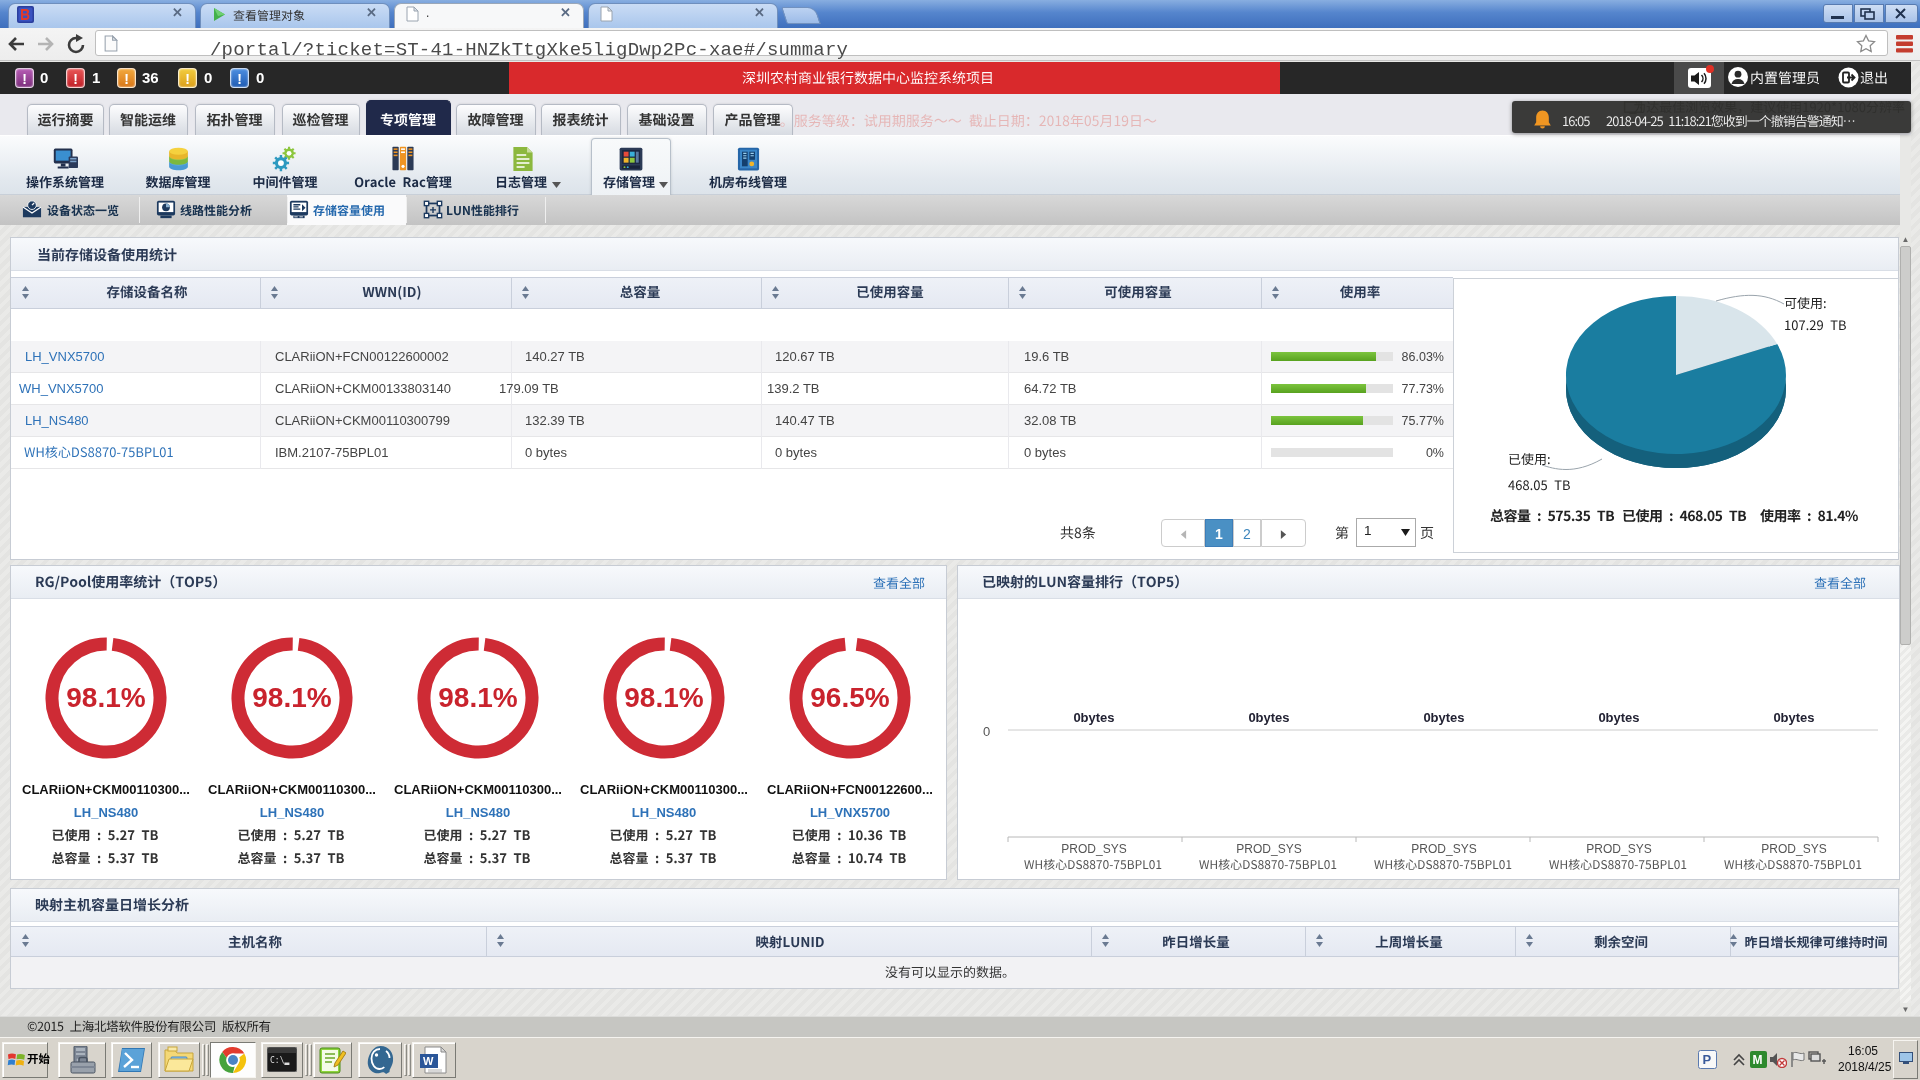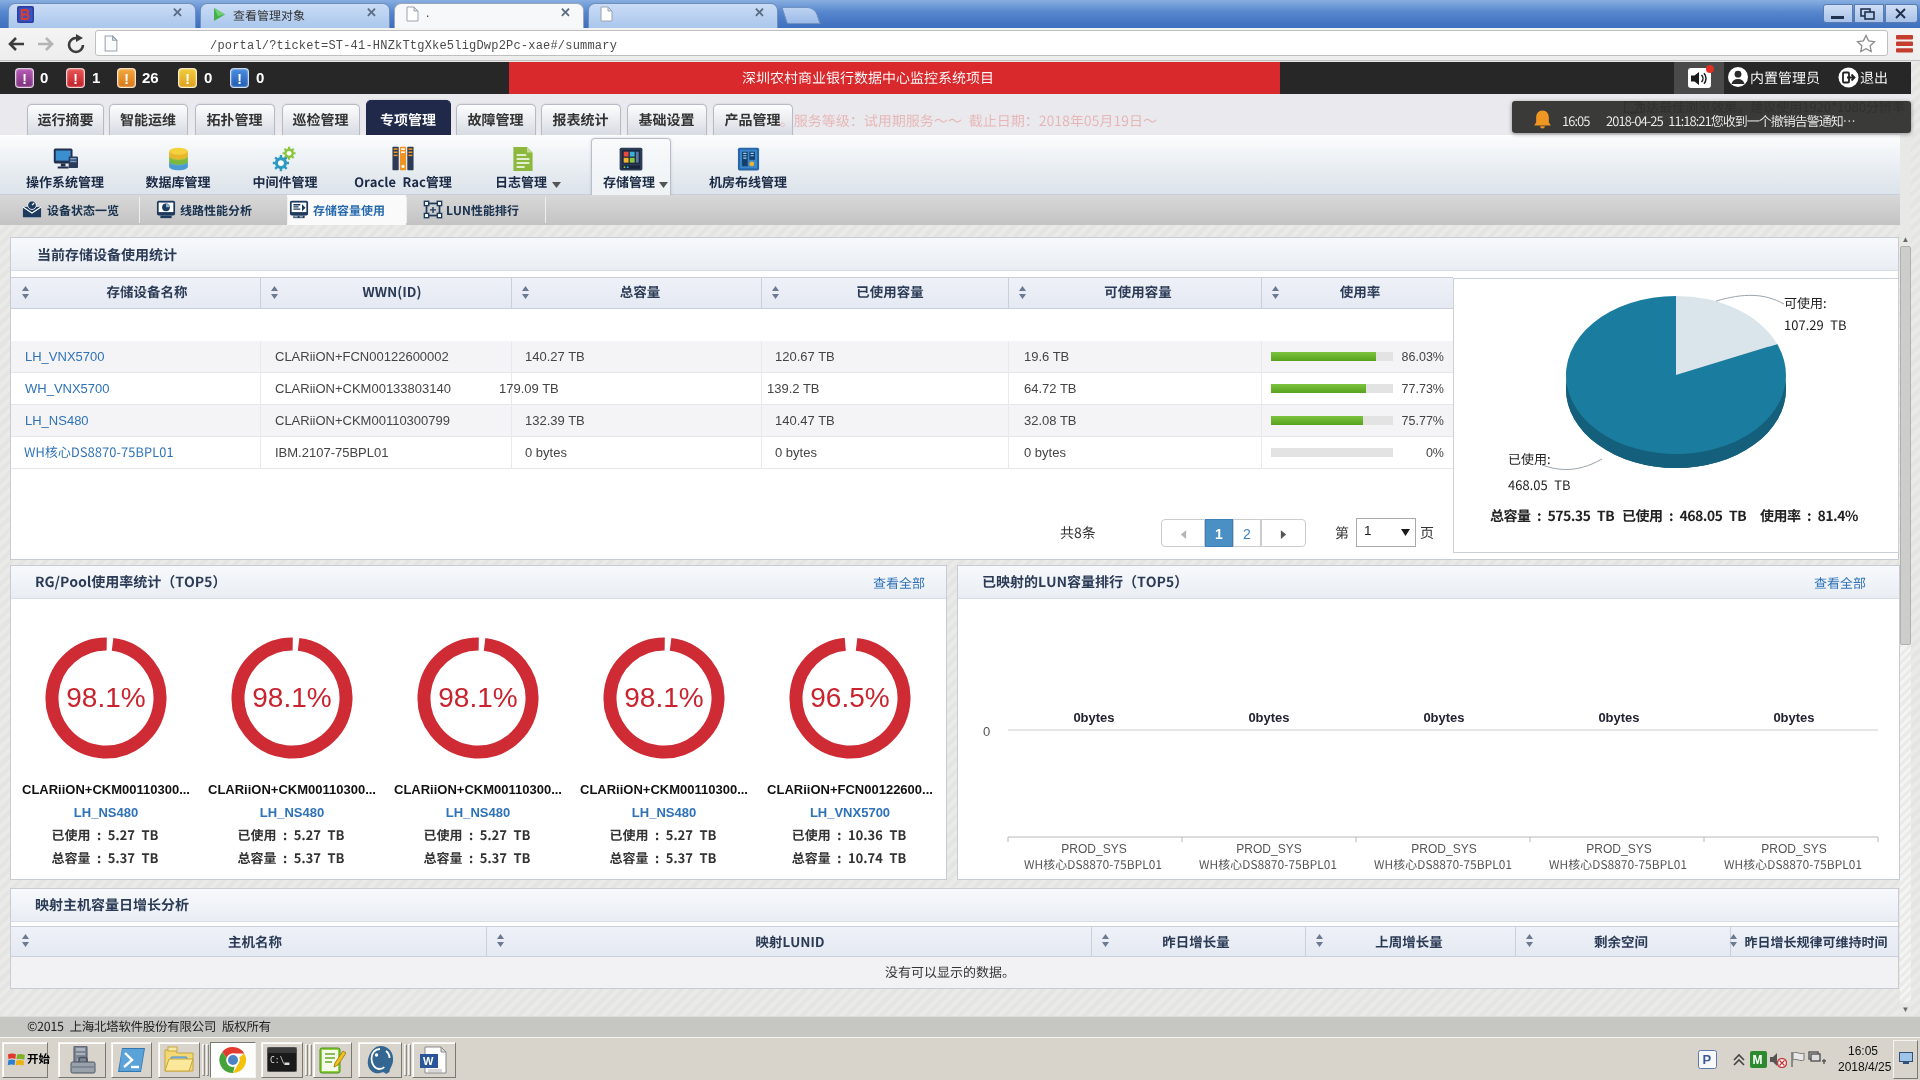--- a/index.html
+++ b/index.html
@@ -8,21 +8,21 @@
 
 #titlebar { left:0; top:0; width:1920px; height:28px;
   background:linear-gradient(#88aee0,#5585cd 45%,#3e6fbd); }
 .tab { top:3px; height:25px; border:1px solid #6f8fbd; border-bottom:none;
   border-radius:7px 7px 0 0; background:linear-gradient(#cadcf5,#a9c6ec); }
 .tab.active { background:#f7f8f9; border-color:#9aa7b8; }
 .tabtitle { font-size:12px; color:#333; top:6px; white-space:nowrap; overflow:hidden; }
 .tabx { width:10px; height:10px; top:8px; color:#5a6b84; font-size:13px; line-height:10px; font-weight:bold; }
 #toolbar { left:0; top:28px; width:1920px; height:33px; background:linear-gradient(#f4f4f4,#ededed); border-bottom:1px solid #c2c2c2; }
 #urlbox { left:95px; top:2px; width:1793px; height:26px; background:#fff; border:1px solid #bfbfbf; border-radius:3px; }
-#urltext { left:114px; top:8px; font-family:"Liberation Mono",monospace; font-size:12px; letter-spacing:0.2px; color:#4a4a4a; white-space:pre; }
+#urltext { left:114px; top:8px; font-family:"Liberation Mono",monospace; font-size:19px; letter-spacing:0.2px; color:#4a4a4a; white-space:pre; }
 #winbtns { right:0; top:4px; }
 
 
 #banner { left:0; top:62px; width:1920px; height:32px; background:#272727; }
 #banner-red { left:509px; top:0; width:771px; height:32px; background:#d9292c; }
 .badge { top:6px; width:19px; height:20px; border-radius:4px; border:1px solid rgba(255,255,255,.75); color:#fff; text-align:center; font-weight:bold; font-size:14px; line-height:20px; box-shadow:inset 0 0 2px rgba(255,255,255,.8); }
 .badgecount { top:6px; color:#fff; font-weight:bold; font-size:15px; line-height:20px; }
 #spkzone { left:1674px; top:0; width:50px; height:32px; background:#4a4a4a; }
 
 
@@ -57,21 +57,21 @@
 .barfill { height:9px; background:linear-gradient(#7cc43e,#58a21f); }
 .pct { font-size:12.5px; color:#444; }
 
 
 .pgbtn { top:1px; height:28px; background:#fff; border:1px solid #ccc; text-align:center; }
 .pgnum { top:1px; width:28px; height:28px; border:1px solid #ccc; background:#fff; text-align:center; font-size:14px; line-height:28px; }
 
 
 .dname { font-weight:bold; font-size:13px; color:#111; text-align:center; white-space:nowrap; }
 .dlink { font-weight:bold; font-size:13px; color:#2e72b8; text-align:center; }
-.dpct { font-weight:normal; font-size:28px; color:#c9232d; text-align:center; }
+.dpct { font-weight:bold; font-size:28px; color:#c9232d; text-align:center; }
 
 
 #footer { left:0; top:1016px; width:1920px; height:21px; background:#c6c6c2; border-top:1px solid #dcdcda; }
 #taskbar { left:0; top:1037px; width:1920px; height:43px; background:#d8d4cc; border-top:1px solid #f5f3ef; }
 .tbtn { top:4px; height:36px; background:#d8d4cc; border:1px solid; border-color:#f6f4f0 #7a7a74 #7a7a74 #f6f4f0; box-shadow:inset 1px 1px 0 #fff; }
 .tbtn.pressed { background:#fdfdfd; border-color:#7a7a74 #f6f4f0 #f6f4f0 #7a7a74; box-shadow:none; }
 .grip { top:6px; width:3px; height:32px; border:1px solid; border-color:#f6f4f0 #8a8a84 #8a8a84 #f6f4f0; }
 
 
 #sbar { left:1900px; top:233px; width:11px; height:783px; background:repeating-linear-gradient(135deg,#f4f4f2 0 3px,#eaeae8 3px 6px); }
@@ -146,21 +146,21 @@
       </svg>
 </div>
 
 <div class="abs" id="banner">
   <div class="abs" id="banner-red"></div>
   <div class="abs badge" style="left:15px;background:linear-gradient(#b65cb4,#7c2f7c)">!</div>
   <div class="abs badgecount" style="left:40px;">0</div>
   <div class="abs badge" style="left:66px;background:linear-gradient(#e85656,#c01f27)">!</div>
   <div class="abs badgecount" style="left:92px;">1</div>
   <div class="abs badge" style="left:117px;background:linear-gradient(#f2a93e,#d97718)">!</div>
-  <div class="abs badgecount" style="left:142px;">26</div>
+  <div class="abs badgecount" style="left:142px;">36</div>
   <div class="abs badge" style="left:178px;background:linear-gradient(#f2cc3e,#dda01a)">!</div>
   <div class="abs badgecount" style="left:204px;">0</div>
   <div class="abs badge" style="left:230px;background:linear-gradient(#4d8ee0,#1f5cb4)">!</div>
   <div class="abs badgecount" style="left:256px;">0</div>
   <div class="abs" id="spkzone"></div>
   <div class="abs" style="left:1688px;top:6px;width:23px;height:20px;background:#fff;border-radius:3px"></div>
   <svg class="abs" style="left:1691px;top:10px" width="17" height="13" viewBox="0 0 17 13">
         <path d="M0 3.5h3.5L8 0v13L3.5 9.5H0z" fill="#1a1a1a"></path>
         <path d="M10.5 3a5 5 0 0 1 0 7M13 1.2a8 8 0 0 1 0 10.6" stroke="#1a1a1a" stroke-width="1.5" fill="none"></path>
       </svg>
@@ -350,21 +350,21 @@
           <div class="abs bar" style="left:1260px;top:11px;width:122px"></div>
           <div class="abs barfill" style="left:1260px;top:11px;width:105px"></div>
           <div class="abs pct" style="left:1353px;top:9px;width:80px;text-align:right">86.03%</div>
         </div>
         <div class="abs trow" style="left:0;top:64px;width:1442px;height:32px;background:#fff">
           <div class="abs" style="left:249px;top:0;width:1px;height:32px;background:#e9e9ed"></div>
           <div class="abs" style="left:500px;top:0;width:1px;height:32px;background:#e9e9ed"></div>
           <div class="abs" style="left:750px;top:0;width:1px;height:32px;background:#e9e9ed"></div>
           <div class="abs" style="left:997px;top:0;width:1px;height:32px;background:#e9e9ed"></div>
           <div class="abs" style="left:1250px;top:0;width:1px;height:32px;background:#e9e9ed"></div>
-          <div class="abs cell link" style="left:14px">WH_VNX5700</div>
+          <div class="abs cell link" style="left:8px">WH_VNX5700</div>
           <div class="abs cell" style="left:264px">CLARiiON+CKM00133803140</div>
           <div class="abs cell" style="left:488px">179.09 TB</div>
           <div class="abs cell" style="left:756px">139.2 TB</div>
           <div class="abs cell" style="left:1013px">64.72 TB</div>
           <div class="abs bar" style="left:1260px;top:11px;width:122px"></div>
           <div class="abs barfill" style="left:1260px;top:11px;width:95px"></div>
           <div class="abs pct" style="left:1353px;top:9px;width:80px;text-align:right">77.73%</div>
         </div>
         <div class="abs trow" style="left:0;top:96px;width:1442px;height:32px;background:#f4f4f6">
           <div class="abs" style="left:249px;top:0;width:1px;height:32px;background:#e9e9ed"></div>

